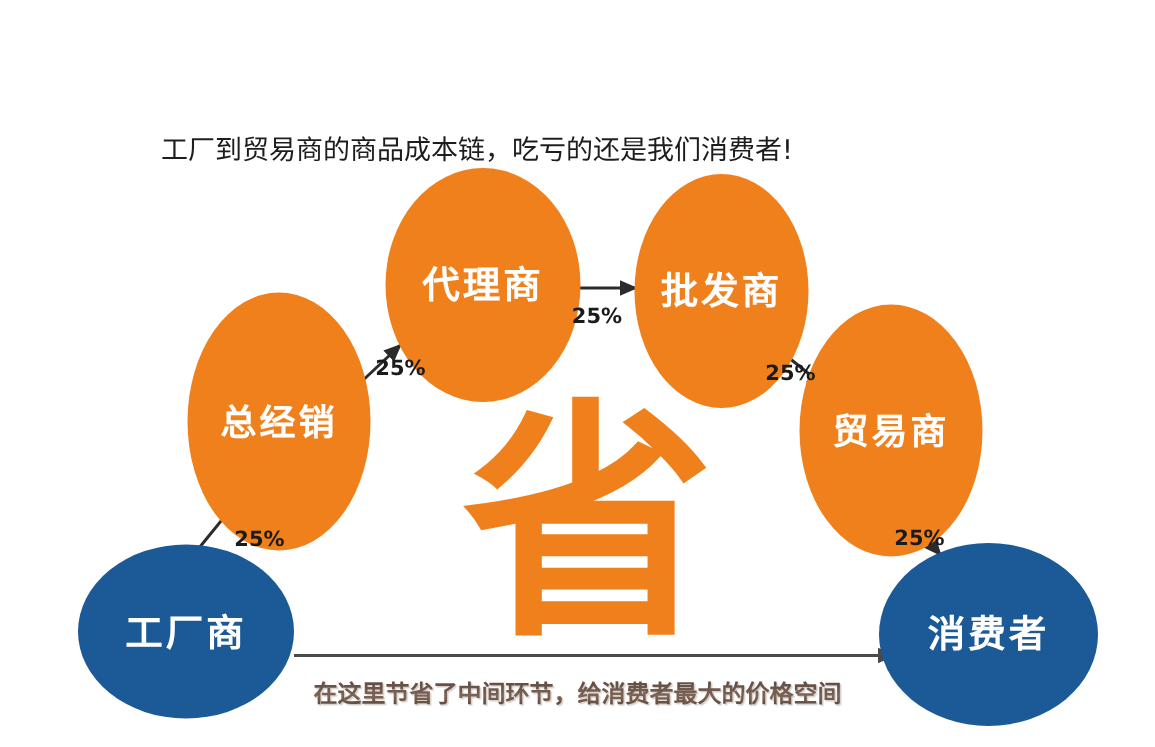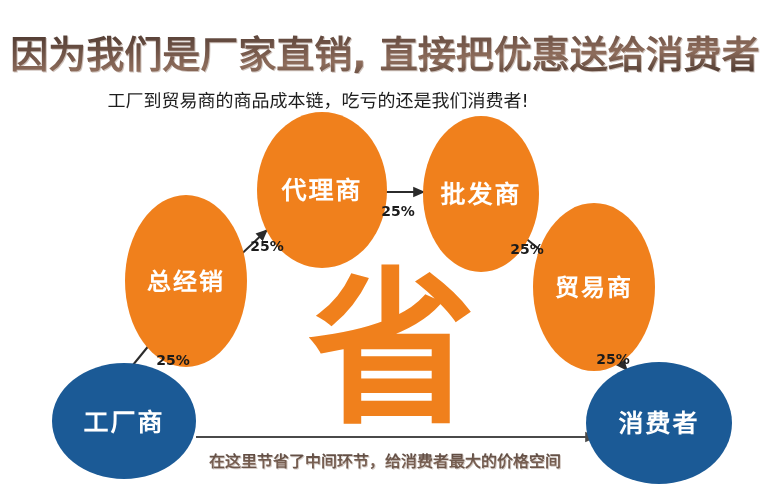--- a/index.html
+++ b/index.html
@@ -109,29 +109,27 @@
     font-size: 16px;
     line-height: 26px;
     font-weight: 700;
     white-space: nowrap;
     color: #4a3b33;
     background: linear-gradient(180deg, #53423a 0%, #7d6456 55%, #3e2f28 100%);
     -webkit-background-clip: text;
     background-clip: text;
     -webkit-text-fill-color: transparent;
     filter: drop-shadow(1px 1px 0px #d6cdc8);
-    font-family: Liberation Mono, monospace;
   }
 </style>
 </head>
 <body>
 
 <div id="stage">
 
-  <div id="headline">因为我们是厂家直销, 直接把优惠送给消费者</div>
   <div id="subline">工厂到贸易商的商品成本链，吃亏的还是我们消费者!</div>
 
   <svg id="diagram" viewBox="0 0 770 498">
     <defs>
       <marker id="ah" markerWidth="7" markerHeight="7" refX="5.4" refY="3" orient="auto" markerUnits="strokeWidth">
         <path d="M0,0.4 L6,3 L0,5.6 Z" fill="#2b2b2b"></path>
       </marker>
       <marker id="ahl" markerWidth="7" markerHeight="7" refX="5.4" refY="3" orient="auto" markerUnits="strokeWidth">
         <path d="M0,0.4 L6,3 L0,5.6 Z" fill="#4a4a4a"></path>
       </marker>

